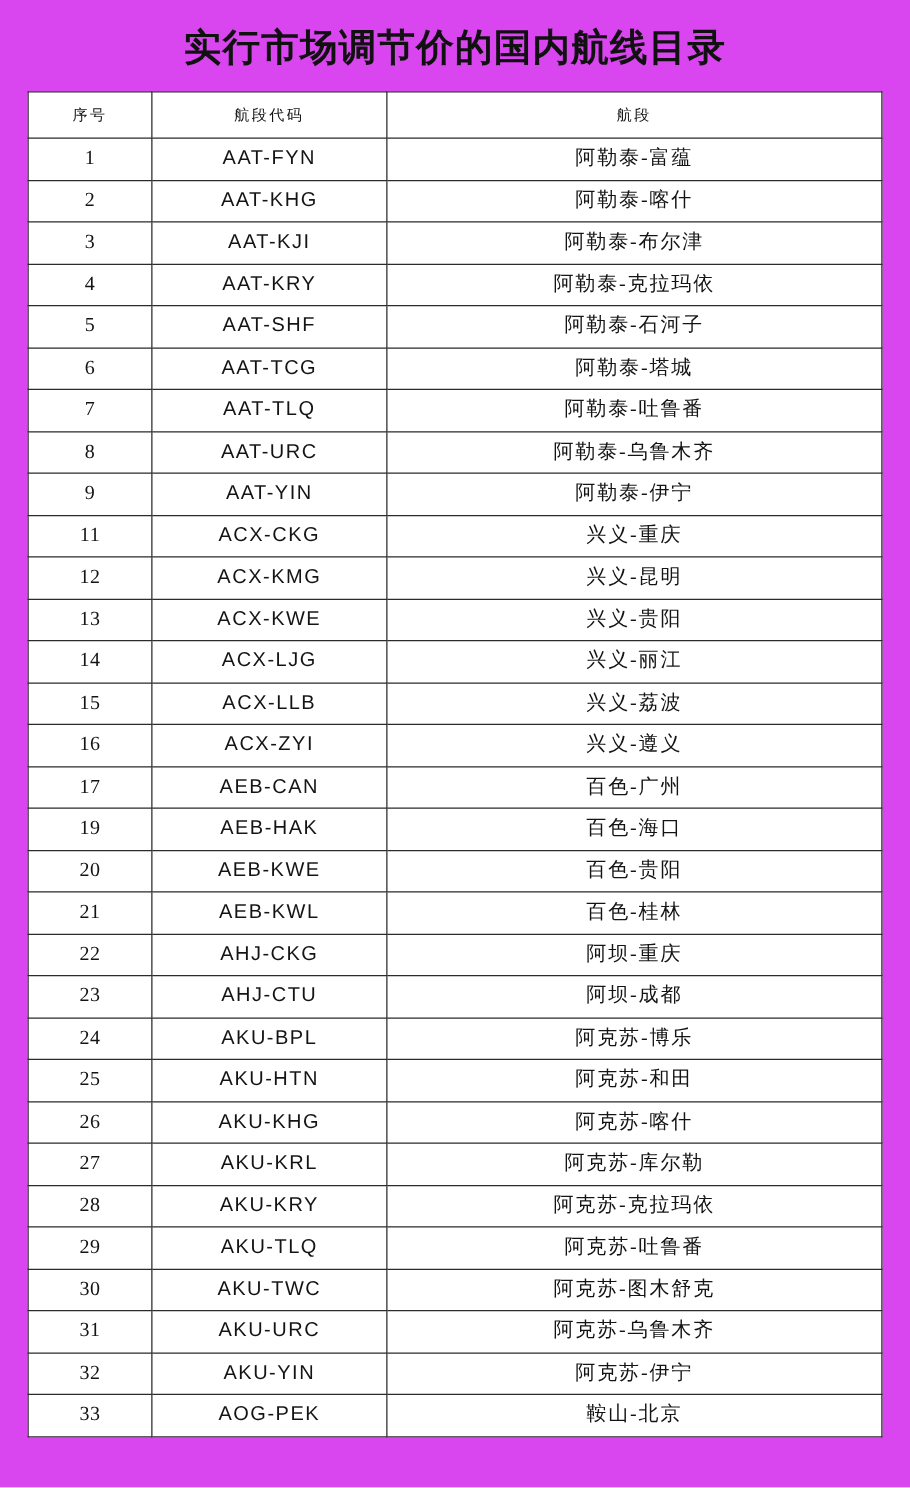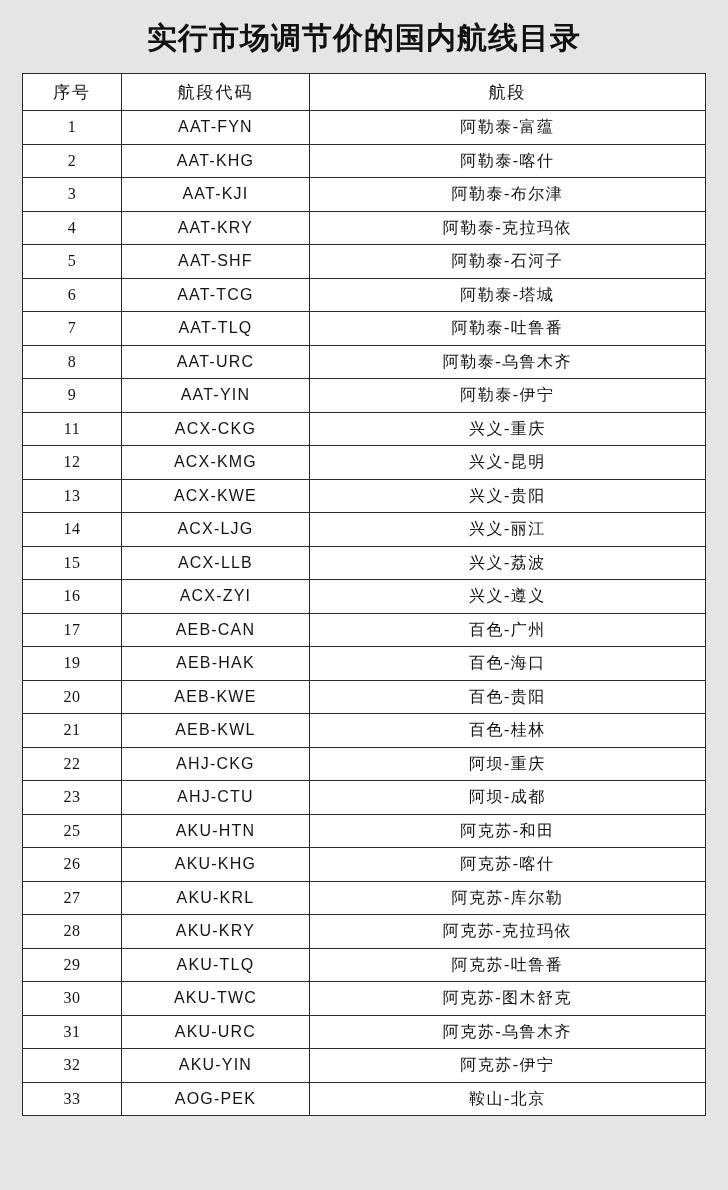--- a/index.html
+++ b/index.html
@@ -11,21 +11,21 @@
     width: 728px;
     height: 1190px;
     font-family: "Liberation Serif", serif;
     color: #1a1a1a;
     overflow: hidden;
   }
   .page {
     position: relative;
     width: 728px;
     height: 1190px;
-    background: #e5e5e5;
+    background: #d946ef;
   }
   .doc-title {
     text-align: center;
     font-family: "Liberation Serif", serif;
     font-weight: bold;
     font-size: 30px;
     letter-spacing: 1px;
     padding-top: 18px;
     padding-bottom: 14px;
     color: #111111;
@@ -47,21 +47,21 @@
     border: 1.1px solid #2b2b2b;
     text-align: center;
     vertical-align: middle;
     font-size: 16px;
     line-height: 1;
     height: 32.5px;
     padding: 0;
     color: #141414;
   }
   table.routes thead th {
-    font-size: 17px;
+    font-size: 12px;
     font-weight: normal;
     letter-spacing: 2px;
     height: 36px;
     margin-left: 40px;
   }
   td.no-cell {
     font-family: "Liberation Serif", serif;
     font-size: 16px;
     letter-spacing: 0.5px;
   }
@@ -198,20 +198,25 @@
             <td class="no-cell">22</td>
             <td class="code-cell">AHJ-CKG</td>
             <td class="seg-cell">阿坝-重庆</td>
           </tr>
           <tr>
             <td class="no-cell">23</td>
             <td class="code-cell">AHJ-CTU</td>
             <td class="seg-cell">阿坝-成都</td>
           </tr>
           <tr>
+            <td class="no-cell">24</td>
+            <td class="code-cell">AKU-BPL</td>
+            <td class="seg-cell">阿克苏-博乐</td>
+          </tr>
+          <tr>
             <td class="no-cell">25</td>
             <td class="code-cell">AKU-HTN</td>
             <td class="seg-cell">阿克苏-和田</td>
           </tr>
           <tr>
             <td class="no-cell">26</td>
             <td class="code-cell">AKU-KHG</td>
             <td class="seg-cell">阿克苏-喀什</td>
           </tr>
           <tr>

